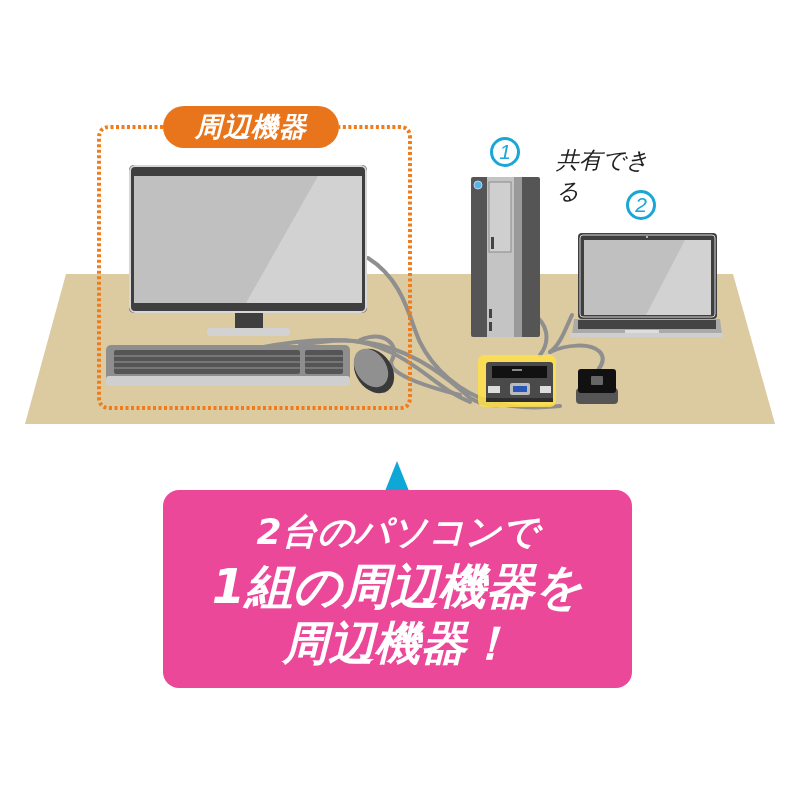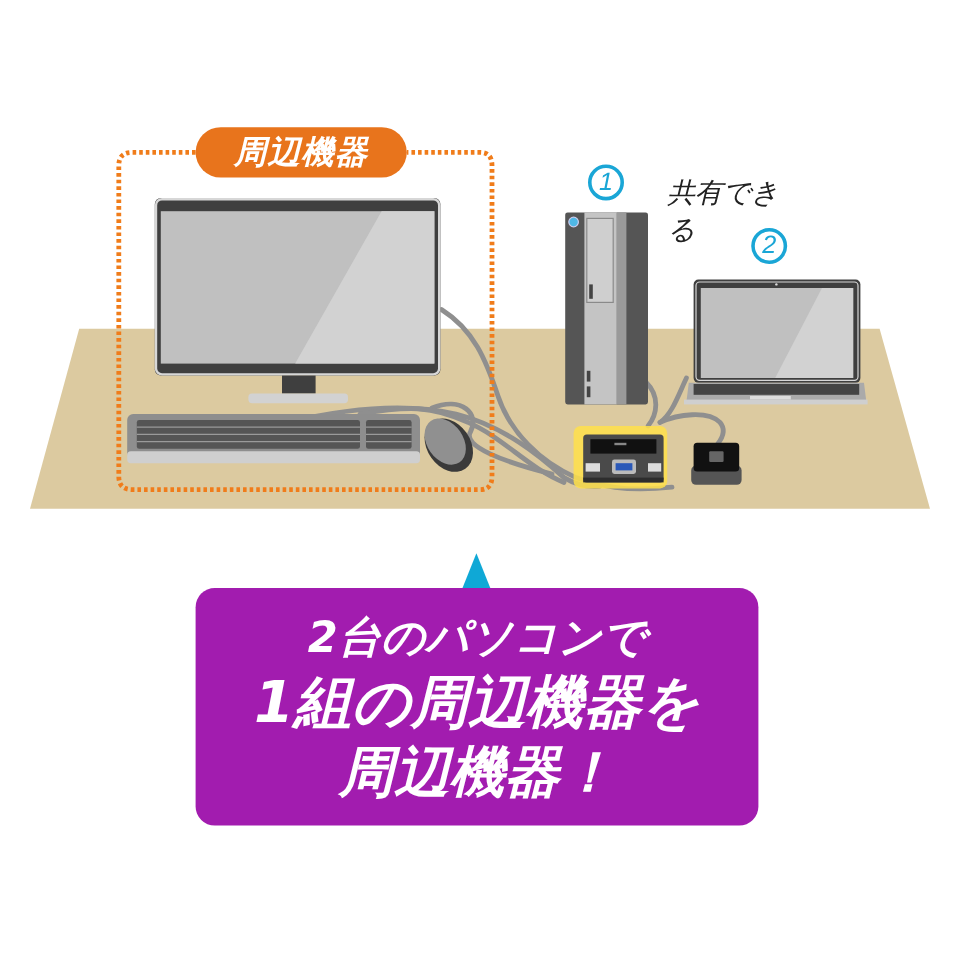--- a/index.html
+++ b/index.html
@@ -122,18 +122,18 @@
     <path d="M163,127 L110,127 Q99,127 99,138 L99,397 Q99,408 110,408 L400,408 Q410,408 410,397 L410,138 Q410,127 400,127 L339,127" fill="none" stroke="#f07c1a" stroke-width="4" stroke-dasharray="3,2.5"></path>
   </svg>
 
   <div class="label-pill" style="background:#e8741c;">周辺機器</div>
 
   <div class="num-circle" style="left:490px;top:137px;">1</div>
   <div class="num-circle" style="left:626px;top:190px;">2</div>
   <div class="pc-label">共有できる</div>
 
   <div class="tail"></div>
-  <div class="callout" style="background:#a21caf;">
+  <div class="callout" style="background:#ec4899;">
     <div class="l1">2台のパソコンで</div>
     <div class="l2">1組の周辺機器を</div>
     <div class="l3">周辺機器！</div>
   </div>
 </div>
 
 </body></html>

